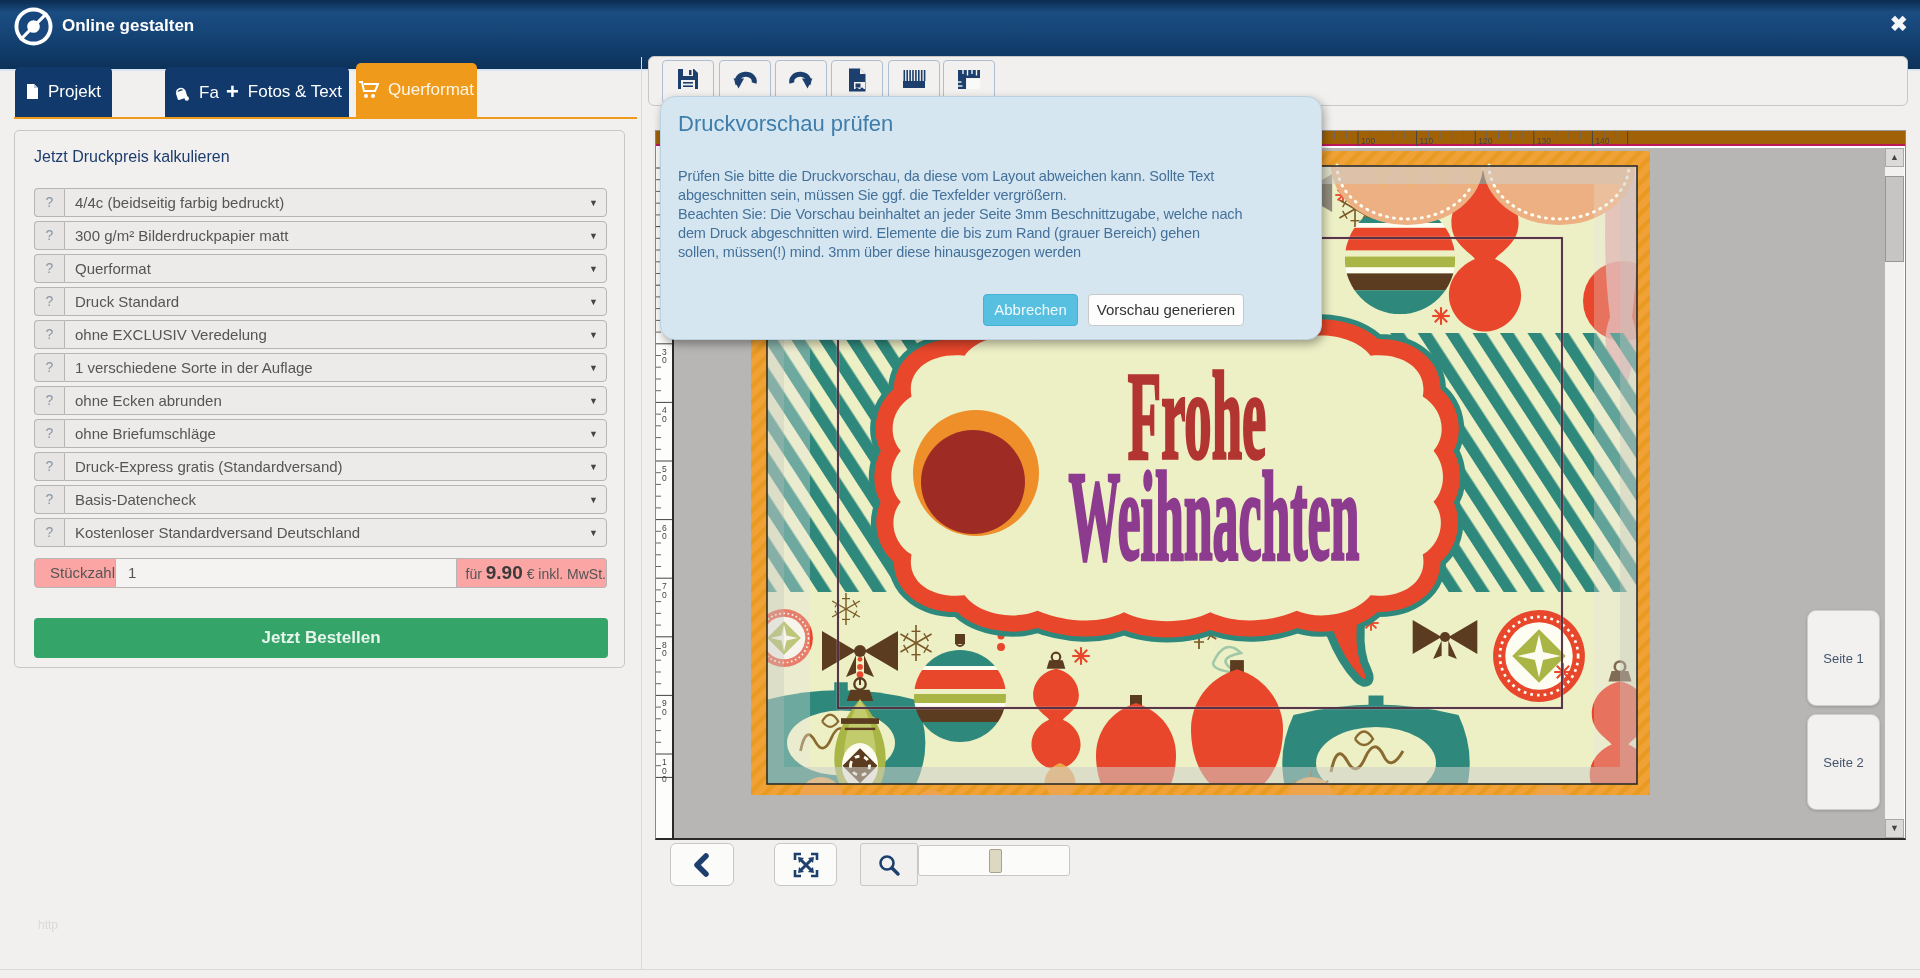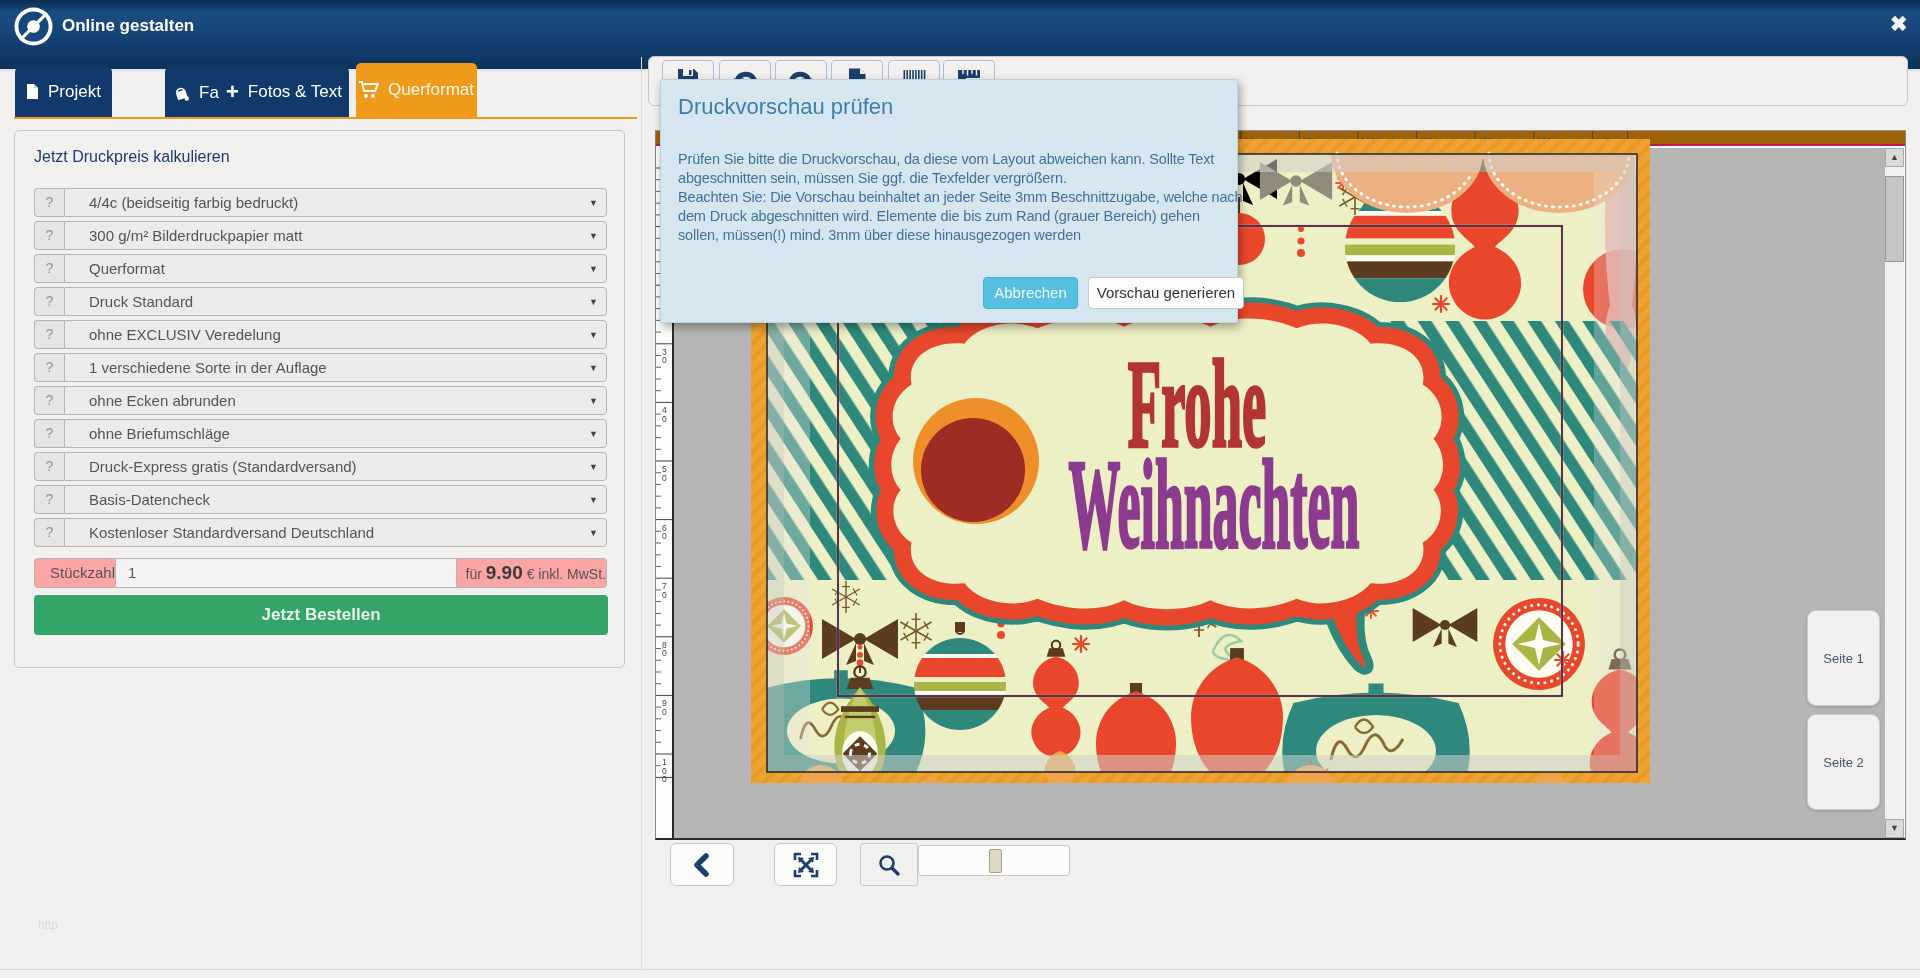--- a/index.html
+++ b/index.html
@@ -18,25 +18,25 @@
   #tab-bestellen { background:#f09a1b; color:#fdf6e8; }
   #orangeline { position:absolute; left:14px; top:117px; width:623px; height:2px; background:#f09a1b; }
   
   #formpanel { position:absolute; left:14px; top:130px; width:611px; height:538px;
     border:1px solid #c9c7c4; border-radius:5px; }
   #formtitle { position:absolute; left:19px; top:17px; font-size:16px; color:#1d3d6e; }
   .frow { position:absolute; left:19px; width:573px; height:29px; display:flex; }
   .qbox { width:30px; height:29px; background:#e7e5e3; border:1px solid #b7b5b3; border-right:none;
     border-radius:4px 0 0 4px; color:#8a96a8; font-size:14px; text-align:center; line-height:27px; }
   .sel { flex:1; background:#edebe9; border:1px solid #b7b5b3; border-radius:0 4px 4px 0;
-    color:#555; font-size:15px; line-height:27px; padding-left:24px; position:relative; }
+    color:#555; font-size:15px; line-height:27px; padding-left:10px; position:relative; }
   .sel:after { content:"▼"; position:absolute; right:8px; top:50%; transform:translateY(-50%); font-size:9px; color:#444; }
   .glabel { background:#fca5a5; border:1px solid #b7b5b3; color:#555; font-size:15px;
     text-align:right; line-height:28px; }
-  #btn-order { position:absolute; left:19px; top:464px; width:574px; height:40px; background:#34a468;
+  #btn-order { position:absolute; left:19px; top:487px; width:574px; height:40px; background:#34a468;
     border-radius:4px; color:#e8f5ec; font-size:17px; font-weight:bold; text-align:center; line-height:40px; }
   #httpnote { position:absolute; left:38px; top:918px; color:#dbdad8; font-size:12px; }
   
   #toolpanel { position:absolute; left:648px; top:56px; width:1260px; height:50px;
     background:#f1f0ee; border:1px solid #cac8c6; border-radius:6px; }
   .toolbtn { position:absolute; top:3px; width:52px; height:44px; background:#f2f1ef;
     border:1px solid #aebfd2; border-radius:4px; display:flex; align-items:flex-start; padding-top:7px; justify-content:center; }
   #drawarea { position:absolute; left:655px; top:130px; width:1251px; height:710px;
     background:#fff; border:1px solid #8a8886; border-bottom:2px solid #2a2a28; border-top:1px solid #9a9896; }
   #hruler { position:absolute; left:0; top:0; width:1249px; height:15px; background:#a16207;
@@ -54,22 +54,22 @@
     border:1px solid #cfcdcb; border-radius:9px; box-shadow:0 1px 3px rgba(0,0,0,0.18);
     color:#44546a; font-size:13px; display:flex; align-items:center; justify-content:center; }
   
   .bbtn { position:absolute; top:843px; height:43px; background:#fbfbfa; border:1px solid #c9c7c5;
     border-radius:6px; display:flex; align-items:center; justify-content:center; }
   #zoomtrack { position:absolute; left:918px; top:845px; width:152px; height:31px; background:#fbfbfa;
     border:1px solid #c9c7c5; border-radius:3px; }
   #zoomhandle { position:absolute; left:70px; top:3px; width:13px; height:24px; background:#ddd8c2;
     border:1px solid #a8a090; border-radius:2px; }
   
-  #modal { position:absolute; left:660px; top:79px; width:578px; height:244px; background:#d5e6f1;
-    border:1px solid #bdd2e1; border-radius:2px; box-shadow:2px 4px 10px rgba(0,0,0,0.35); }
+  #modal { position:absolute; left:660px; top:96px; width:662px; height:244px; background:#d5e6f1;
+    border:1px solid #bdd2e1; border-radius:15px; box-shadow:2px 4px 10px rgba(0,0,0,0.35); }
   #mtitle { position:absolute; left:17px; top:14px; font-size:22px; color:#3e7dab; }
   #mbody { position:absolute; left:17px; top:70px; width:596px; font-size:14.5px; letter-spacing:-0.15px; line-height:19px; color:#44719a; }
   #mbtn1 { position:absolute; left:322px; top:197px; width:95px; height:32px; background:#57bfdf;
     border:1px solid #43b2d5; border-radius:4px; color:#eef9fd; font-size:15px; text-align:center; line-height:30px; }
   #mbtn2 { position:absolute; left:427px; top:197px; width:156px; height:32px; background:#fdfdfd;
     border:1px solid #c8c8c8; border-radius:4px; color:#333; font-size:15px; text-align:center; line-height:30px; }
 </style>
 </head>
 <body>
 
@@ -403,21 +403,21 @@
         <line x1="0" y1="570.8" x2="5" y2="570.8" stroke="#666" stroke-width="1"></line>
         <line x1="0" y1="582.6" x2="5" y2="582.6" stroke="#666" stroke-width="1"></line>
         <line x1="0" y1="594.3" x2="5" y2="594.3" stroke="#666" stroke-width="1"></line>
         <line x1="0" y1="606.0" x2="16" y2="606.0" stroke="#444" stroke-width="1"></line>
         <text x="6" y="617.0" font-size="8.5" fill="#444" font-family="Liberation Sans">1</text>
         <text x="6" y="625.5" font-size="8.5" fill="#444" font-family="Liberation Sans">0</text>
         <text x="6" y="634.0" font-size="8.5" fill="#444" font-family="Liberation Sans">0</text>
         <line x1="0" y1="617.7" x2="5" y2="617.7" stroke="#666" stroke-width="1"></line>
         <line x1="0" y1="629.4" x2="16" y2="629.4" stroke="#444" stroke-width="1"></line>
       </svg></div>
-  <div id="cardhost" style="position:absolute; left:95px; top:8px; width:899px; height:644px;"><svg width="899" height="644" viewBox="0 0 899 644" xmlns="http://www.w3.org/2000/svg">
+  <div id="cardhost" style="position:absolute; left:95px; top:20px; width:899px; height:644px;"><svg width="899" height="644" viewBox="0 0 899 644" xmlns="http://www.w3.org/2000/svg">
         <defs>
           <pattern id="bandst" width="23" height="23" patternUnits="userSpaceOnUse" patternTransform="rotate(-33)">
             <rect width="23" height="23" fill="none"></rect>
             <rect width="11.5" height="23" fill="#2e897c"></rect>
           </pattern>
           <pattern id="framest" width="11" height="11" patternUnits="userSpaceOnUse" patternTransform="rotate(45)">
             <rect width="11" height="11" fill="#f0a236"></rect>
             <rect width="4.5" height="11" fill="#e89a22"></rect>
           </pattern>
           <g id="ball">

